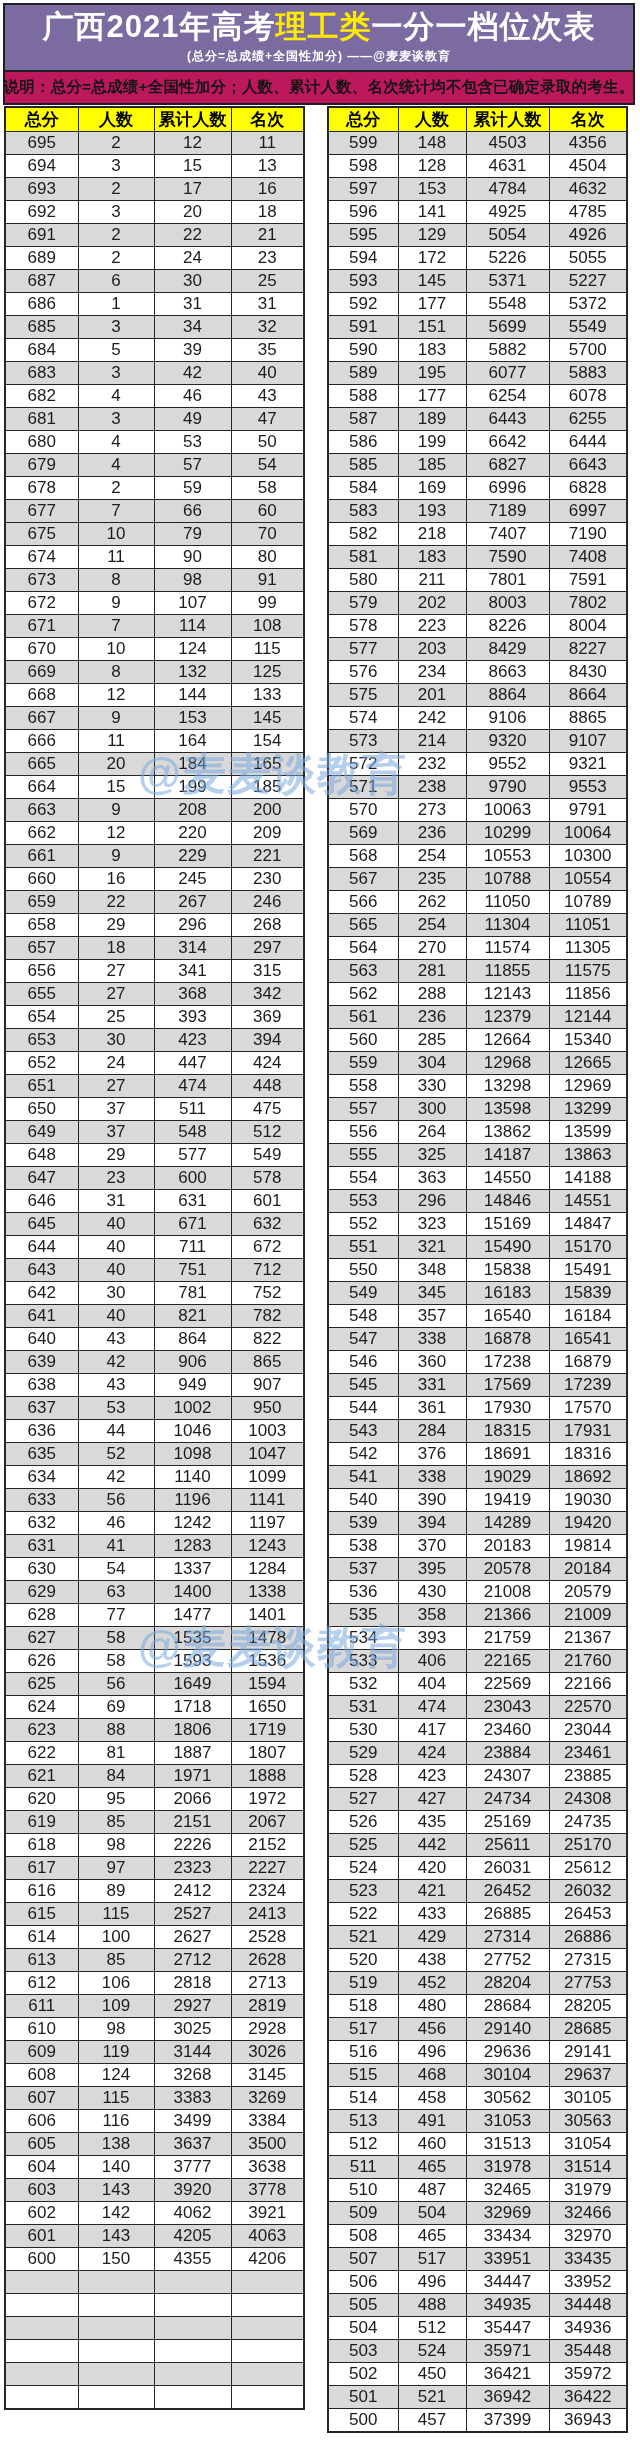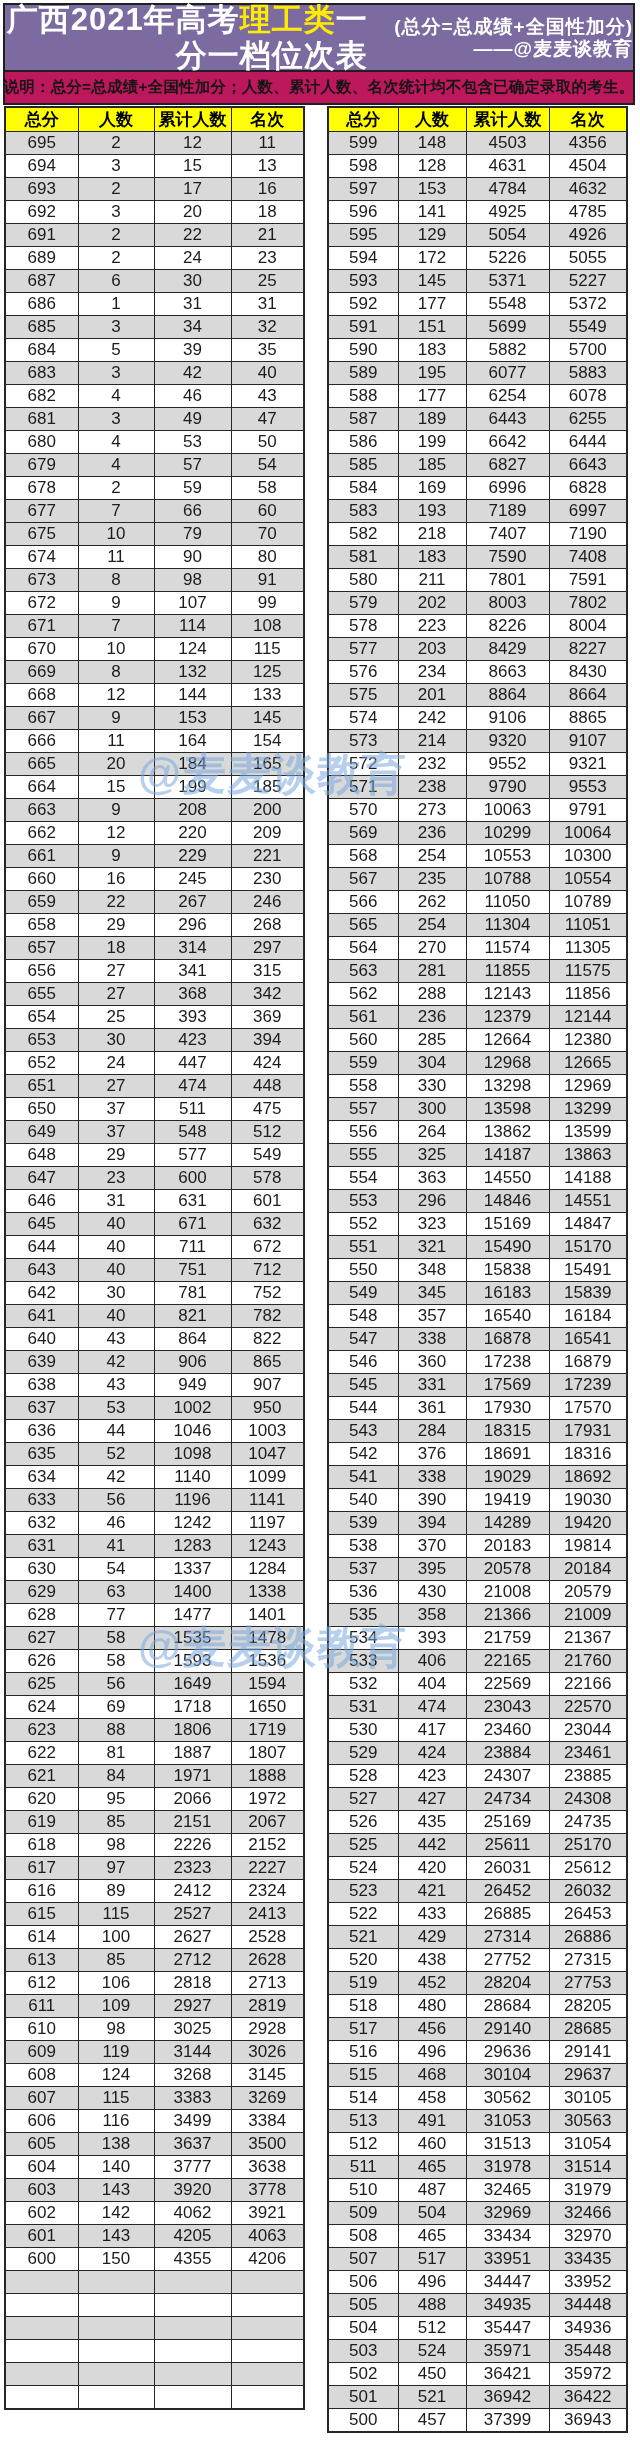--- a/index.html
+++ b/index.html
@@ -4,26 +4,26 @@
 <style>
   html,body{margin:0;padding:0;}
   body{
     width:640px;height:2445px;position:relative;background:#ffffff;
     font-family:"Liberation Sans","DejaVu Sans",sans-serif;
     -webkit-font-smoothing:antialiased;
   }
   .banner{
     position:absolute;left:3px;top:3px;width:632px;height:69px;
     box-sizing:border-box;border:2px solid #1f1f1f;
-    display:flex;align-items:center;justify-content:center;
+    display:flex;flex-direction:column;align-items:center;justify-content:center;
     text-align:right;
   }
   .banner .line1{font-size:31px;font-weight:bold;color:#ffffff;line-height:36px;letter-spacing:1px;}
   .banner .line1 .hl{color:#ffeb00;}
-  .banner .line2{font-size:19px;font-weight:bold;color:#ffffff;line-height:22px;letter-spacing:1px;}
+  .banner .line2{font-size:12px;font-weight:bold;color:#ffffff;line-height:22px;letter-spacing:1px;}
   .note-bar{
     position:absolute;left:3px;top:72px;width:632px;height:33px;
     box-sizing:border-box;border:2px solid #1f1f1f;border-top:none;
     background:#be185d;display:flex;align-items:center;justify-content:center;
     font-size:15.5px;font-weight:600;color:#141414;letter-spacing:0.2px;white-space:nowrap;
   }
   .tbl-wrap{position:absolute;top:106px;}
   #left-wrap{left:4px;}
   #right-wrap{left:327px;}
   table{border-collapse:collapse;table-layout:fixed;width:299px;border:2px solid #262626;}
@@ -916,21 +916,21 @@
         <tr class="alt">
           <td>561</td>
           <td>236</td>
           <td>12379</td>
           <td>12144</td>
         </tr>
         <tr>
           <td>560</td>
           <td>285</td>
           <td>12664</td>
-          <td>12380</td>
+          <td>15340</td>
         </tr>
         <tr class="alt">
           <td>559</td>
           <td>304</td>
           <td>12968</td>
           <td>12665</td>
         </tr>
         <tr>
           <td>558</td>
           <td>330</td>

